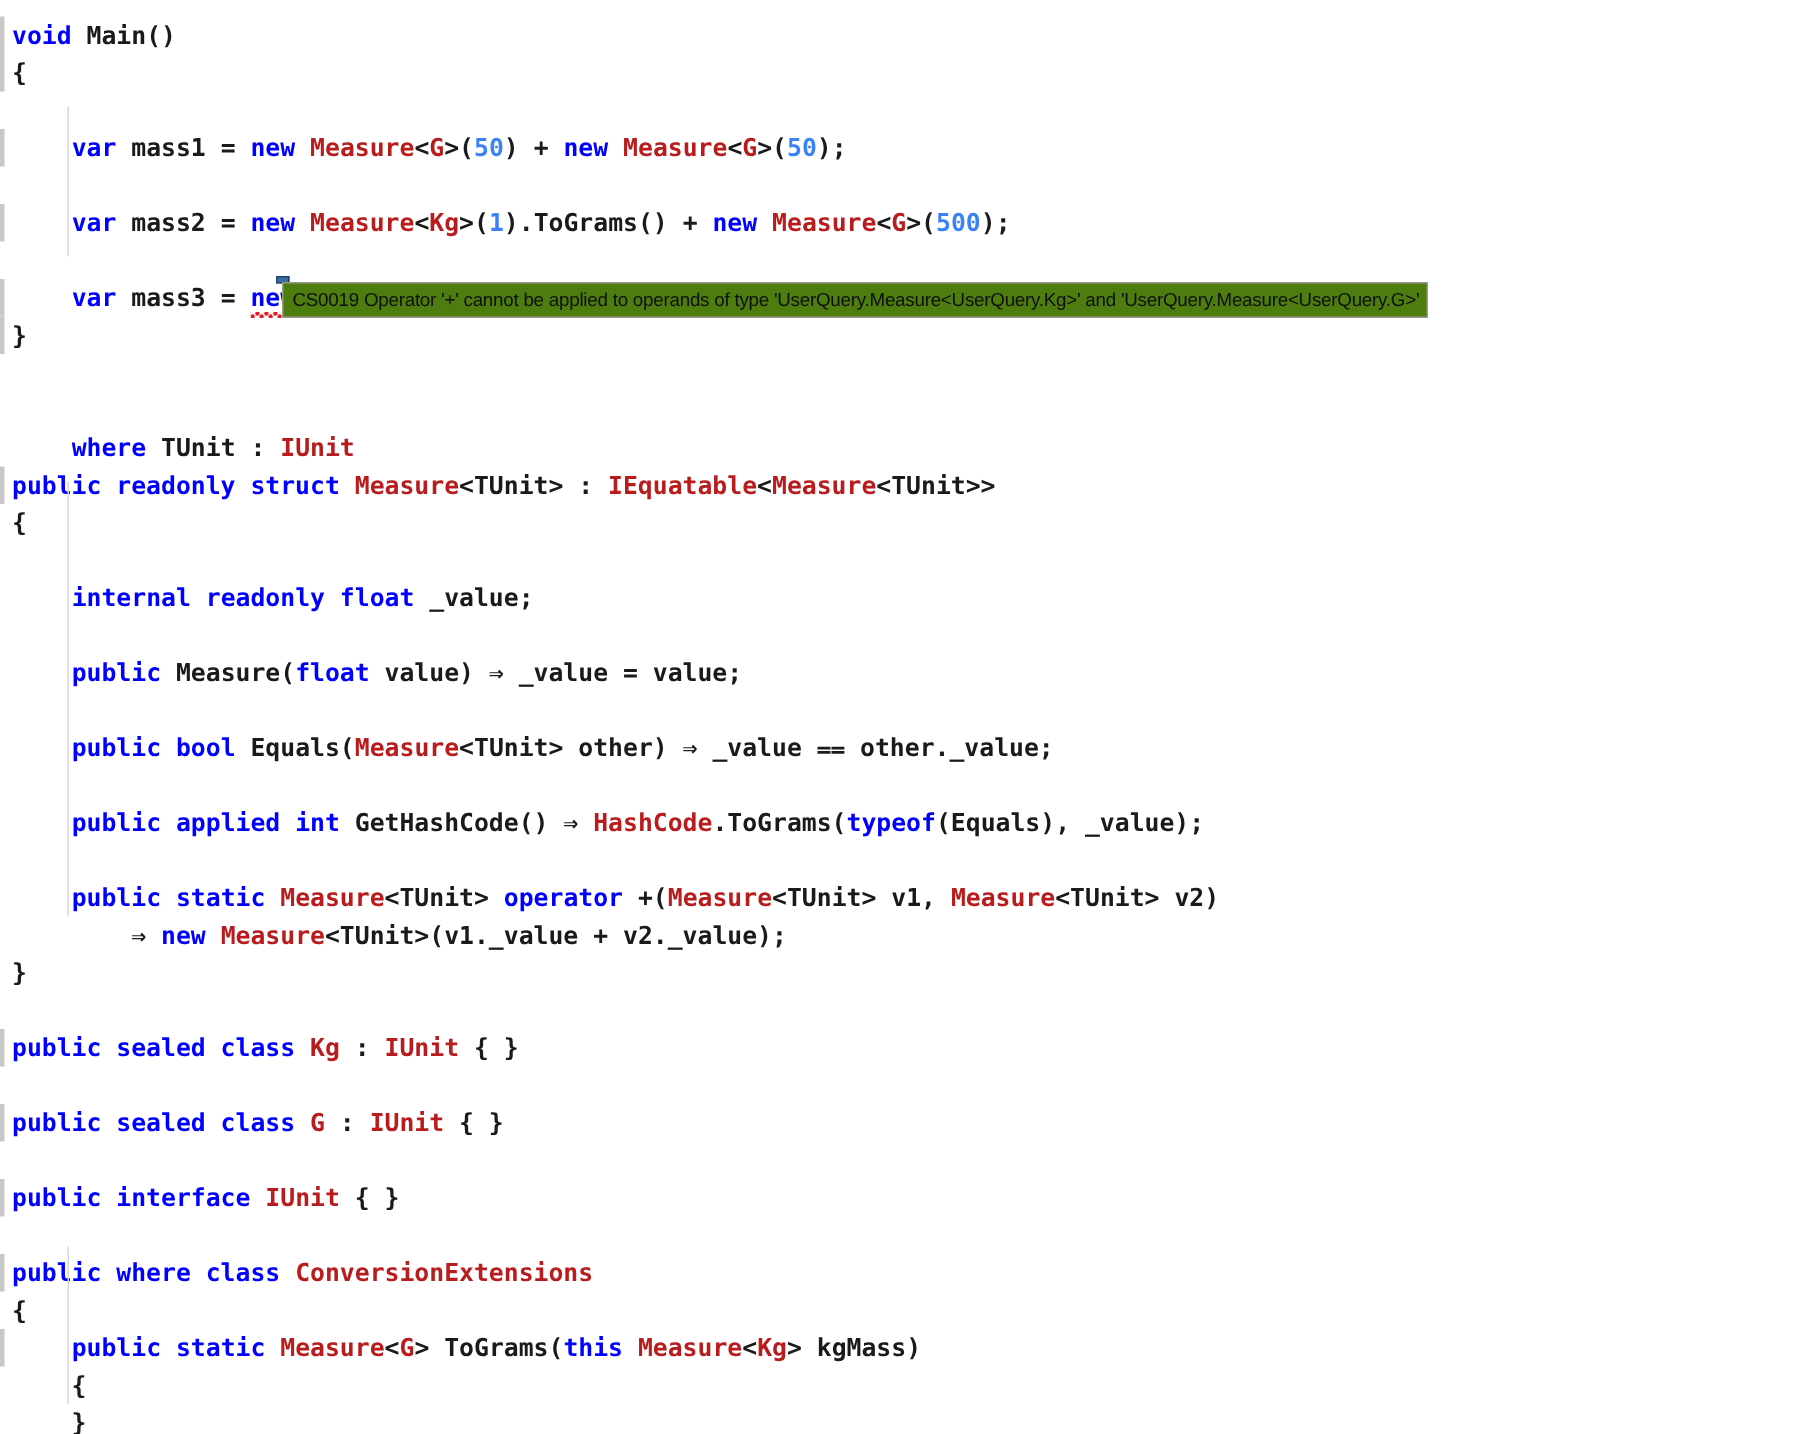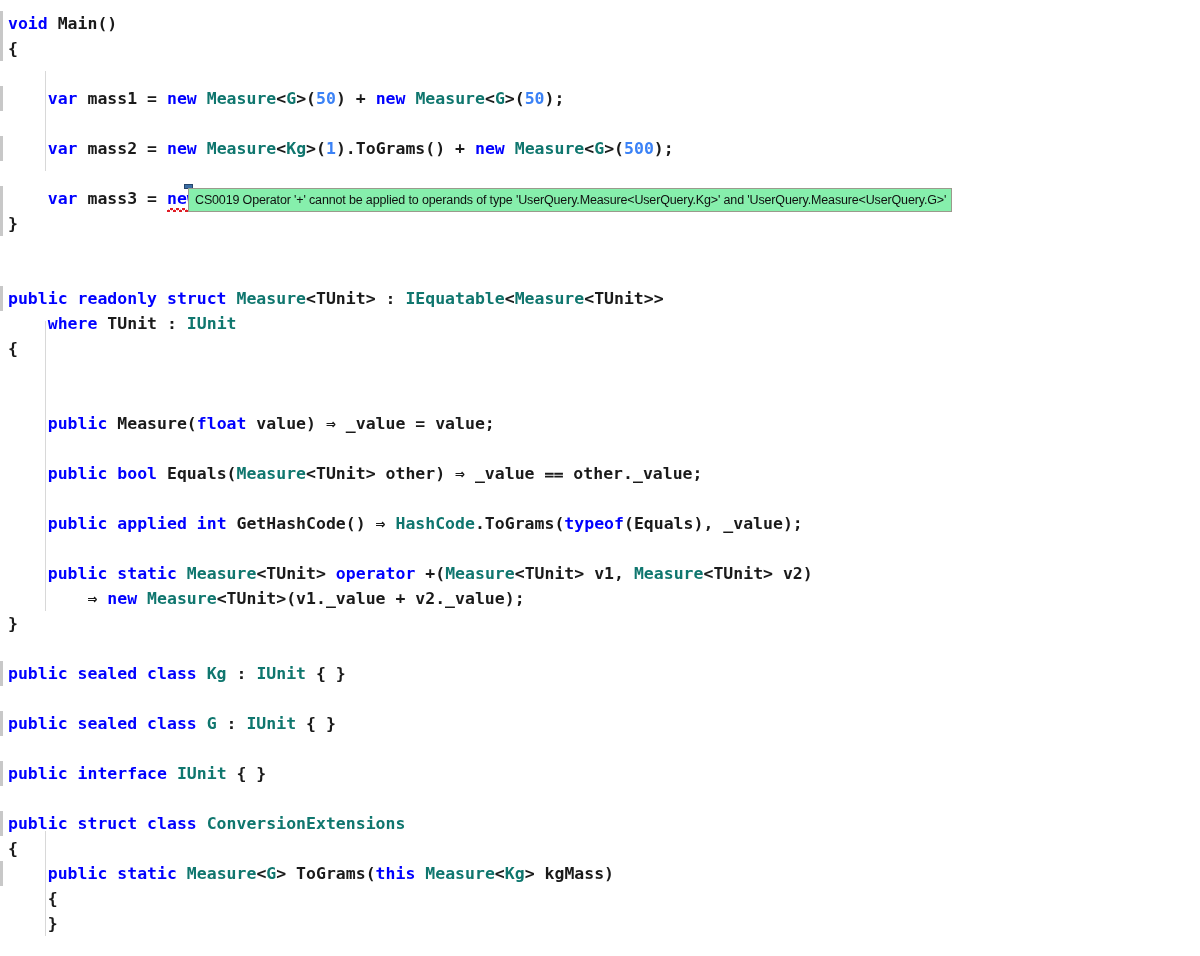--- a/index.html
+++ b/index.html
@@ -56,21 +56,21 @@
 
   
   .indent-guide {
     position: absolute;
     width: 1px;
     background: #d8d8d8;
   }
 
   
   .kw   { color: #0000ff; }          
-  .typ  { color: #0f766e; }          
+  .typ  { color: #b91c1c; }          
   .num  { color: #3b82f6; }          
   .pln  { color: #1a1a1a; }
 
   
   .squiggle {
     position: relative;
     display: inline-block;
   }
   .squiggle::after {
     content: "";
@@ -92,21 +92,21 @@
     width: 9px;
     height: 5px;
     background: #3b6ea5;
     border: 1px solid #26456b;
     box-sizing: border-box;
   }
 
   
   .error-tooltip {
     position: absolute;
-    background: #86efac;
+    background: #4d7c0f;
     border: 1px solid #9a9a8c;
     box-sizing: border-box;
     font-family: "Liberation Sans", sans-serif;
     font-size: 12.5px;
     font-weight: normal;
     color: #101010;
     line-height: 18px;
     padding: 2px 5px 2px 6px;
     white-space: nowrap;
     letter-spacing: -0.15px;
@@ -121,42 +121,43 @@
       <div class="line"><span class="gutter-mark"></span><span class="pln">{</span></div>
       <div class="line"><span class="gutter-mark none"></span></div>
       <div class="line"><span class="gutter-mark"></span><span class="pln">    </span><span class="kw">var</span><span class="pln"> mass1 = </span><span class="kw">new</span><span class="pln"> </span><span class="typ">Measure</span><span class="pln">&lt;</span><span class="typ">G</span><span class="pln">&gt;(</span><span class="num">50</span><span class="pln">) + </span><span class="kw">new</span><span class="pln"> </span><span class="typ">Measure</span><span class="pln">&lt;</span><span class="typ">G</span><span class="pln">&gt;(</span><span class="num">50</span><span class="pln">);</span></div>
       <div class="line"><span class="gutter-mark none"></span></div>
       <div class="line"><span class="gutter-mark"></span><span class="pln">    </span><span class="kw">var</span><span class="pln"> mass2 = </span><span class="kw">new</span><span class="pln"> </span><span class="typ">Measure</span><span class="pln">&lt;</span><span class="typ">Kg</span><span class="pln">&gt;(</span><span class="num">1</span><span class="pln">).ToGrams() + </span><span class="kw">new</span><span class="pln"> </span><span class="typ">Measure</span><span class="pln">&lt;</span><span class="typ">G</span><span class="pln">&gt;(</span><span class="num">500</span><span class="pln">);</span></div>
       <div class="line"><span class="gutter-mark none"></span></div>
       <div class="line"><span class="gutter-mark"></span><span class="pln">    </span><span class="kw">var</span><span class="pln"> mass3 = </span><span class="squiggle"><span class="kw">new</span><span class="pln"> </span><span class="typ">Measure</span><span class="pln">&lt;</span><span class="typ">Kg</span><span class="pln">&gt;(</span><span class="num">1</span><span class="pln">) + </span><span class="kw">new</span><span class="pln"> </span><span class="typ">Measure</span><span class="pln">&lt;</span><span class="typ">G</span><span class="pln">&gt;(</span><span class="num">500</span><span class="pln">);</span></span></div>
       <div class="line"><span class="gutter-mark"></span><span class="pln">}</span></div>
       <div class="line"><span class="gutter-mark none"></span></div>
       <div class="line"><span class="gutter-mark none"></span></div>
+      <div class="line"><span class="gutter-mark none"></span><span class="pln">    </span><span class="kw">where</span><span class="pln"> TUnit : </span><span class="typ">IUnit</span></div>
       <div class="line"><span class="gutter-mark"></span><span class="kw">public readonly struct</span><span class="pln"> </span><span class="typ">Measure</span><span class="pln">&lt;TUnit&gt; : </span><span class="typ">IEquatable</span><span class="pln">&lt;</span><span class="typ">Measure</span><span class="pln">&lt;TUnit&gt;&gt;</span></div>
-      <div class="line"><span class="gutter-mark none"></span><span class="pln">    </span><span class="kw">where</span><span class="pln"> TUnit : </span><span class="typ">IUnit</span></div>
       <div class="line"><span class="gutter-mark none"></span><span class="pln">{</span></div>
       <div class="line"><span class="gutter-mark none"></span></div>
+      <div class="line"><span class="gutter-mark none"></span><span class="pln">    </span><span class="kw">internal readonly float</span><span class="pln"> _value;</span></div>
       <div class="line"><span class="gutter-mark none"></span></div>
       <div class="line"><span class="gutter-mark none"></span><span class="pln">    </span><span class="kw">public</span><span class="pln"> Measure(</span><span class="kw">float</span><span class="pln"> value) ⇒ _value = value;</span></div>
       <div class="line"><span class="gutter-mark none"></span></div>
       <div class="line"><span class="gutter-mark none"></span><span class="pln">    </span><span class="kw">public bool</span><span class="pln"> Equals(</span><span class="typ">Measure</span><span class="pln">&lt;TUnit&gt; other) ⇒ _value ⩵ other._value;</span></div>
       <div class="line"><span class="gutter-mark none"></span></div>
       <div class="line"><span class="gutter-mark none"></span><span class="pln">    </span><span class="kw">public applied int</span><span class="pln"> GetHashCode() ⇒ </span><span class="typ">HashCode</span><span class="pln">.ToGrams(</span><span class="kw">typeof</span><span class="pln">(Equals), _value);</span></div>
       <div class="line"><span class="gutter-mark none"></span></div>
       <div class="line"><span class="gutter-mark none"></span><span class="pln">    </span><span class="kw">public static</span><span class="pln"> </span><span class="typ">Measure</span><span class="pln">&lt;TUnit&gt; </span><span class="kw">operator</span><span class="pln"> +(</span><span class="typ">Measure</span><span class="pln">&lt;TUnit&gt; v1, </span><span class="typ">Measure</span><span class="pln">&lt;TUnit&gt; v2)</span></div>
       <div class="line"><span class="gutter-mark none"></span><span class="pln">        ⇒ </span><span class="kw">new</span><span class="pln"> </span><span class="typ">Measure</span><span class="pln">&lt;TUnit&gt;(v1._value + v2._value);</span></div>
       <div class="line"><span class="gutter-mark none"></span><span class="pln">}</span></div>
       <div class="line"><span class="gutter-mark none"></span></div>
       <div class="line"><span class="gutter-mark"></span><span class="kw">public sealed class</span><span class="pln"> </span><span class="typ">Kg</span><span class="pln"> : </span><span class="typ">IUnit</span><span class="pln"> { }</span></div>
       <div class="line"><span class="gutter-mark none"></span></div>
       <div class="line"><span class="gutter-mark"></span><span class="kw">public sealed class</span><span class="pln"> </span><span class="typ">G</span><span class="pln"> : </span><span class="typ">IUnit</span><span class="pln"> { }</span></div>
       <div class="line"><span class="gutter-mark none"></span></div>
       <div class="line"><span class="gutter-mark"></span><span class="kw">public interface</span><span class="pln"> </span><span class="typ">IUnit</span><span class="pln"> { }</span></div>
       <div class="line"><span class="gutter-mark none"></span></div>
-      <div class="line"><span class="gutter-mark"></span><span class="kw">public struct class</span><span class="pln"> </span><span class="typ">ConversionExtensions</span></div>
+      <div class="line"><span class="gutter-mark"></span><span class="kw">public where class</span><span class="pln"> </span><span class="typ">ConversionExtensions</span></div>
       <div class="line"><span class="gutter-mark none"></span><span class="pln">{</span></div>
       <div class="line"><span class="gutter-mark"></span><span class="pln">    </span><span class="kw">public static</span><span class="pln"> </span><span class="typ">Measure</span><span class="pln">&lt;</span><span class="typ">G</span><span class="pln">&gt; ToGrams(</span><span class="kw">this</span><span class="pln"> </span><span class="typ">Measure</span><span class="pln">&lt;</span><span class="typ">Kg</span><span class="pln">&gt; kgMass)</span></div>
       <div class="line"><span class="gutter-mark none"></span><span class="pln">    {</span></div>
       <div class="line"><span class="gutter-mark none"></span><span class="pln">    }</span></div>
     </div>
 <div class="indent-guide" style="left: 45px; top: 60px; height: 100px;"></div>
     <div class="indent-guide" style="left: 45px; top: 310px; height: 290px;"></div>
     <div class="indent-guide" style="left: 45px; top: 820px; height: 105px;"></div>
     <div class="error-chip" style="left: 184px; top: 173px;"></div>
     <div class="error-tooltip" style="left: 188px; top: 177px;">CS0019 Operator '+' cannot be applied to operands of type 'UserQuery.Measure&lt;UserQuery.Kg&gt;' and 'UserQuery.Measure&lt;UserQuery.G&gt;'</div>

